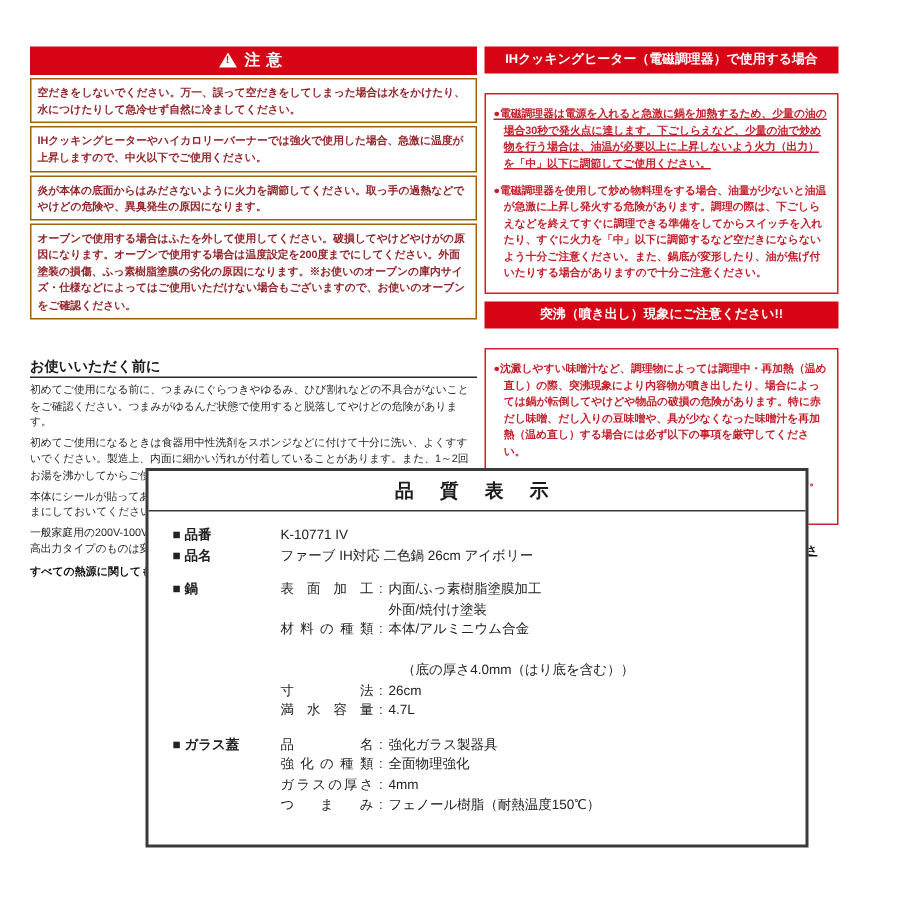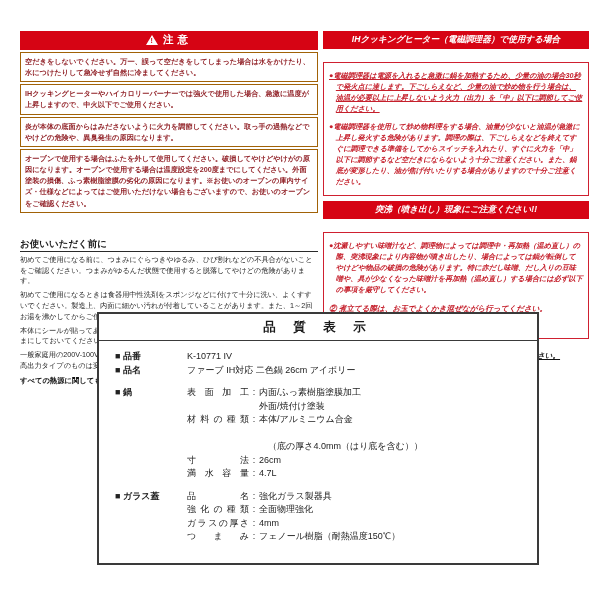--- a/index.html
+++ b/index.html
@@ -3,21 +3,21 @@
 <meta charset="utf-8">
 <style>
   html,body{margin:0;padding:0;}
   body{
     width:600px;height:600px;position:relative;background:#ffffff;
     font-family:"Liberation Sans",sans-serif;color:#1f1f1f;
     -webkit-font-smoothing:antialiased;
   }
   
   .left-col{position:absolute;left:20px;top:31px;width:298px;}
-  .right-col{position:absolute;left:323px;top:31px;width:266px;font-style:italic;}
+  .right-col{position:absolute;left:323px;top:31px;width:236px;}
 
   
   .caution-bar{
     background:#d60414;color:#fff;font-weight:bold;font-size:10.5px;
     text-align:center;padding:2px 12px 3px;letter-spacing:4px;
     display:flex;align-items:center;justify-content:center;gap:5px;
   }
   .tri{position:relative;width:0;height:0;display:inline-block;
     border-left:6px solid transparent;border-right:6px solid transparent;
     border-bottom:10px solid #ffffff;letter-spacing:0;}

